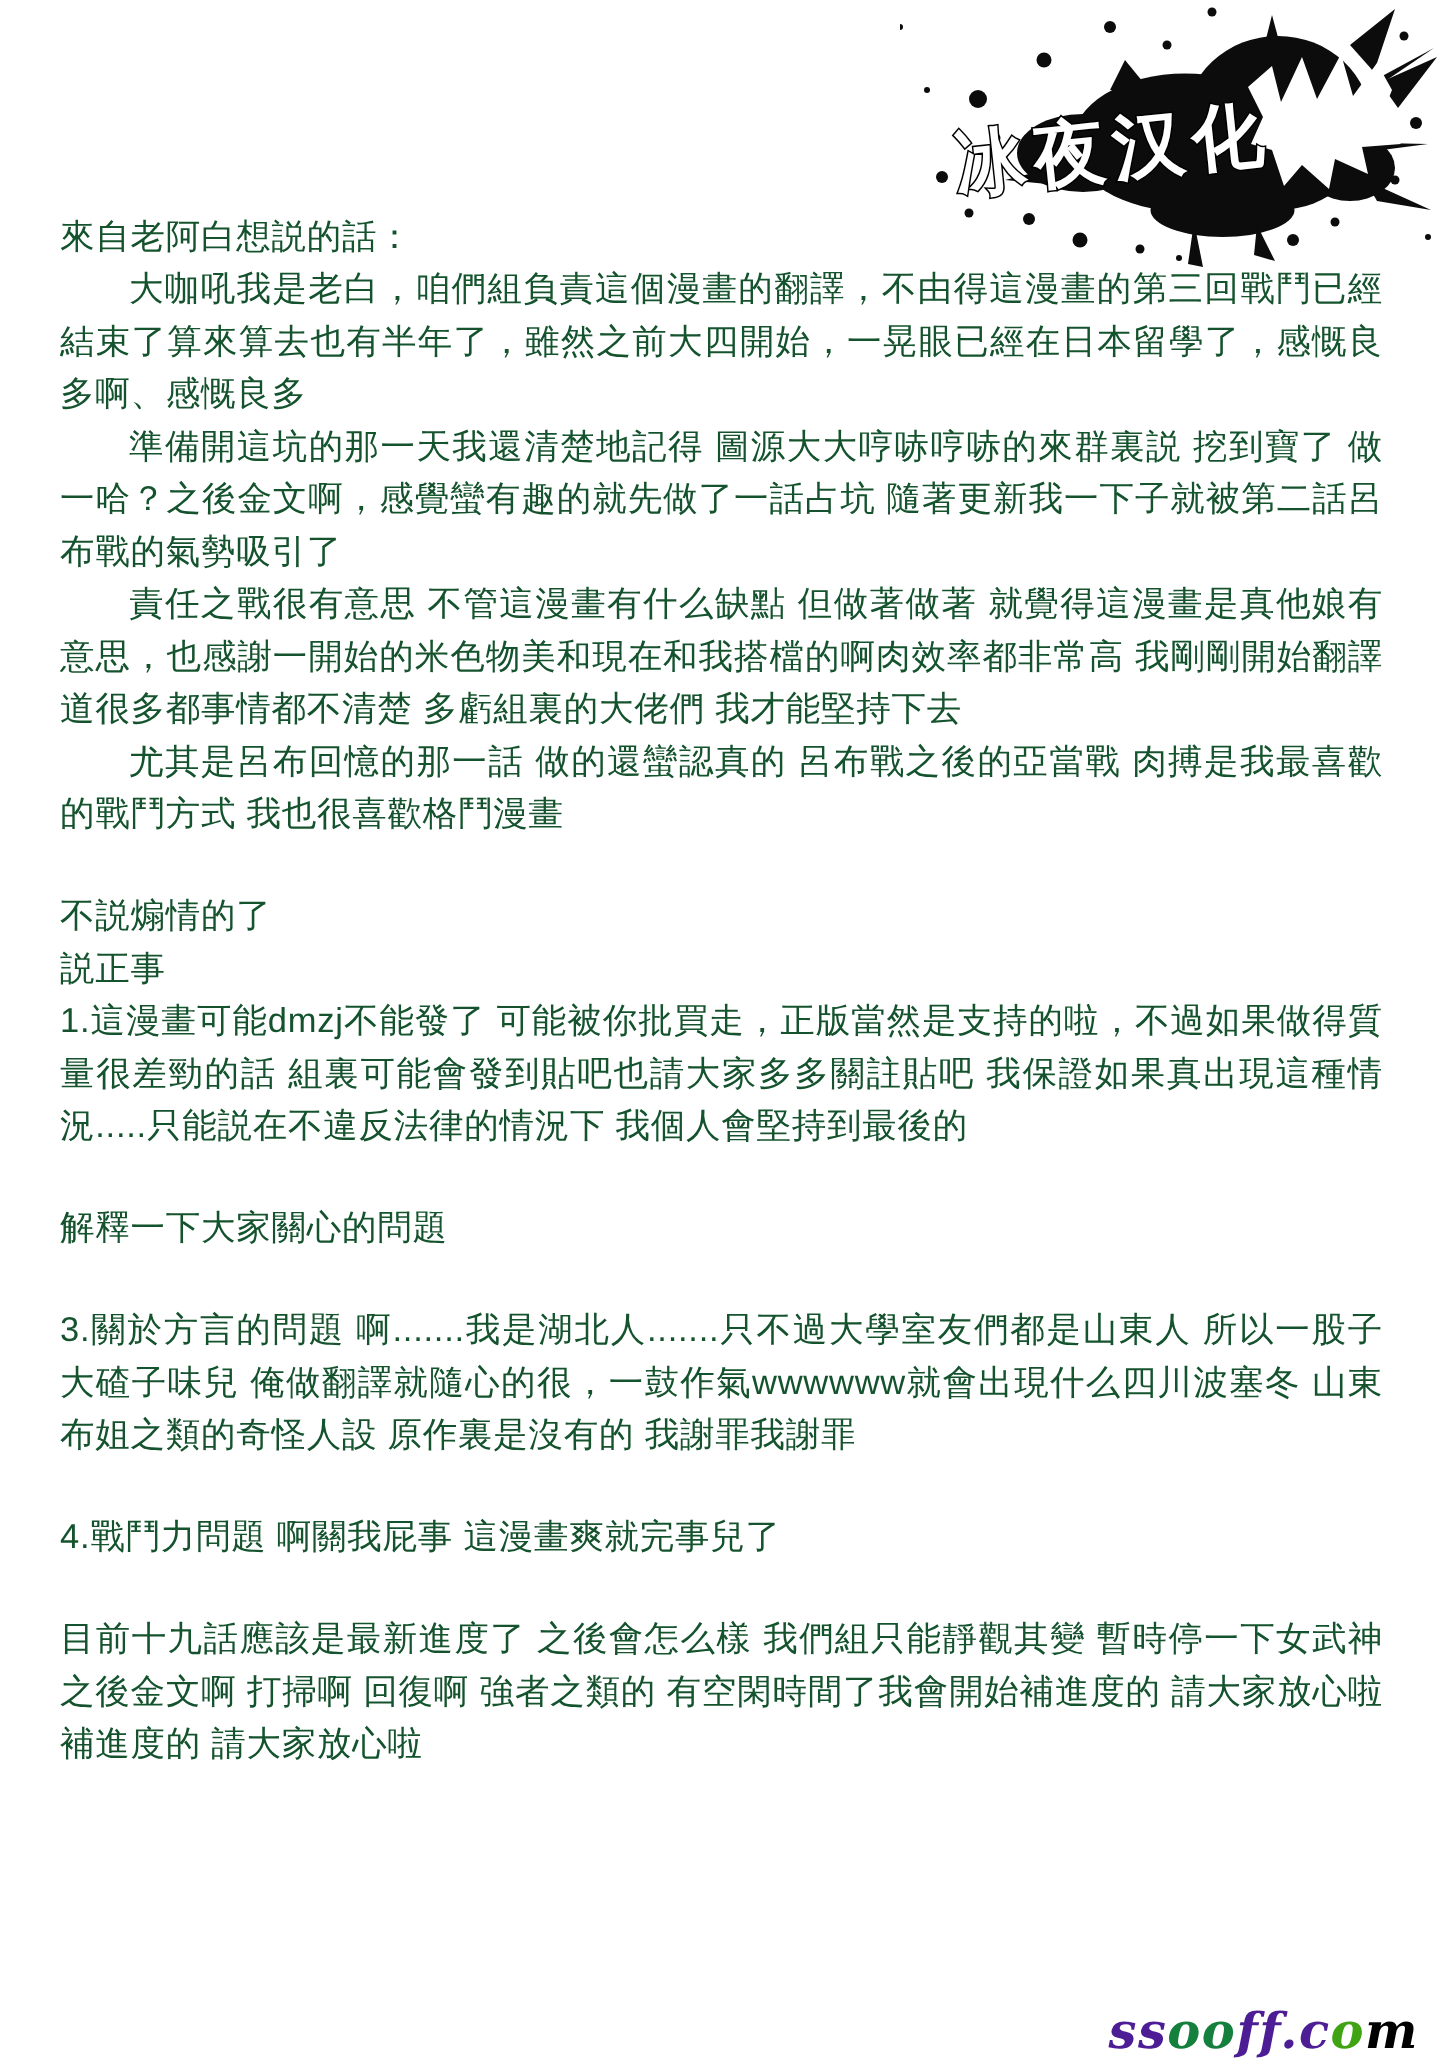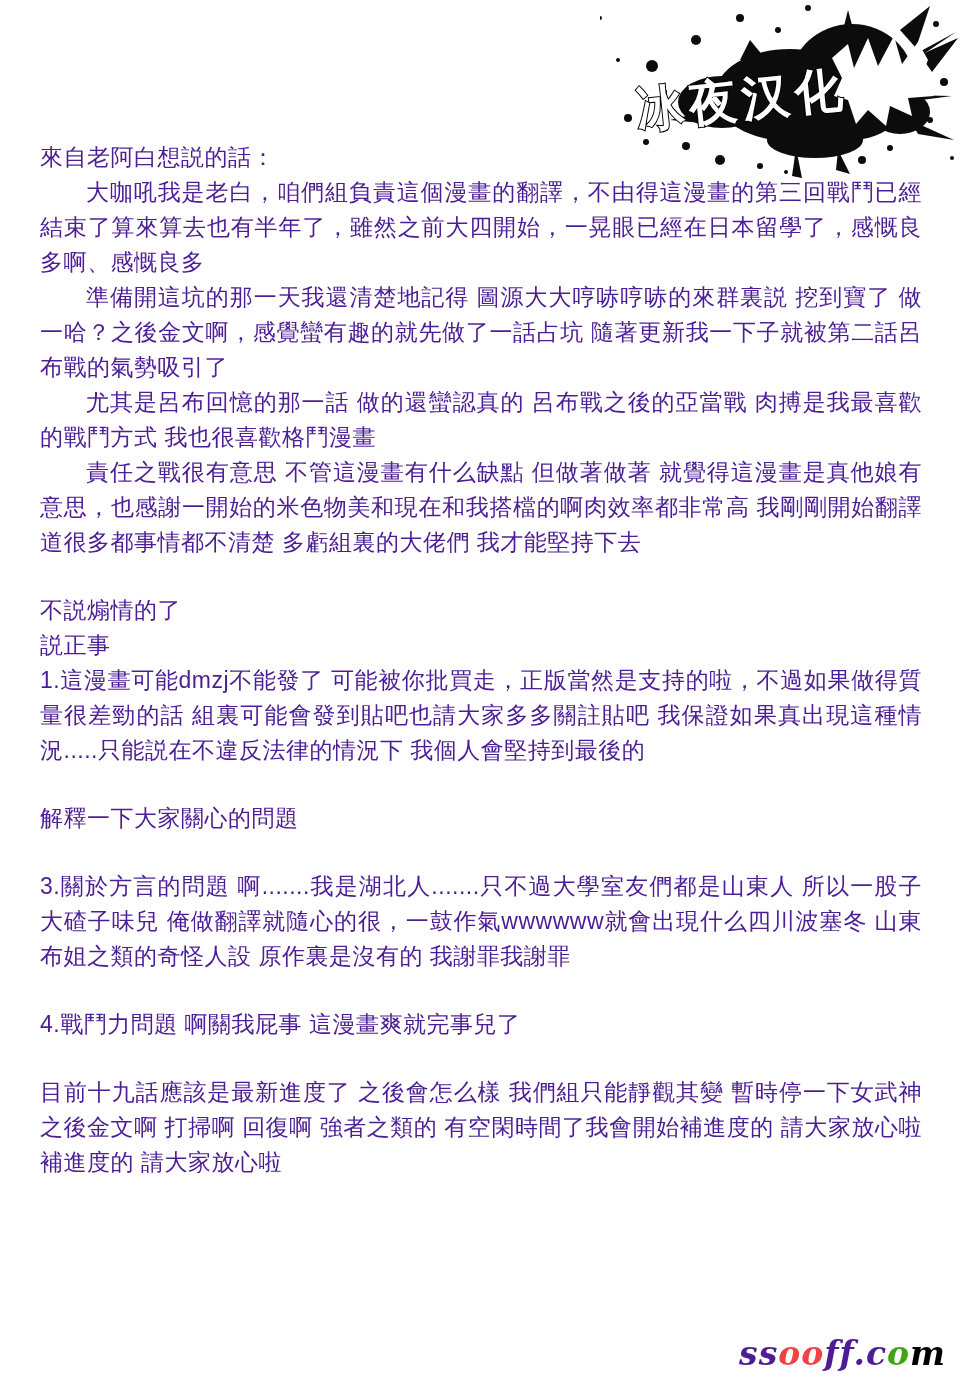--- a/index.html
+++ b/index.html
@@ -7,21 +7,21 @@
     width:960px;height:1377px;position:relative;overflow:hidden;
     background:#ffffff;
     font-family:"Liberation Sans","DejaVu Sans",sans-serif;
   }
   .page{position:absolute;inset:0;}
   
   .logo{position:absolute;left:600px;top:0;width:360px;height:180px;}
   
   .letter{
     position:absolute;left:40px;top:140px;width:882px;
-    color:#4c1d95;font-size:23px;line-height:35px;
+    color:#14532d;font-size:23px;line-height:35px;
     text-align:justify;letter-spacing:0.5px;
   }
   .letter p{margin:0;}
   .letter p.indent{text-indent:2em;}
   .letter p.gap{margin-top:33px;}
   .letter .title{margin:0;}
   
   .watermark{
     position:absolute;right:14px;bottom:4px;
     font-family:"DejaVu Serif","Liberation Serif",serif;
@@ -79,27 +79,27 @@
     <polygon fill="#ffffff" points="232,58 248,44 254,68 268,38 278,66 294,36 302,64 318,42 328,60 320,80 334,96 308,98 312,116 290,106 286,126 268,110 256,124 248,100 234,96 242,78"></polygon>
 
     <text x="36" y="112" font-size="48" font-weight="bold" fill="#ffffff" stroke="#000000" stroke-width="2" transform="rotate(-6 180 100)" style="paint-order:stroke;font-family:'DejaVu Sans',sans-serif;letter-spacing:5px;">冰夜汉化</text>
   </svg>
 
   <div class="letter">
     <p class="title">來自老阿白想説的話：</p>
     <div id="letter-body">
         <p class="indent ">大咖吼我是老白，咱們組負責這個漫畫的翻譯，不由得這漫畫的第三回戰鬥已經結束了算來算去也有半年了，雖然之前大四開始，一晃眼已經在日本留學了，感慨良多啊、感慨良多</p>
         <p class="indent ">準備開這坑的那一天我還清楚地記得 圖源大大哼哧哼哧的來群裏説 挖到寶了 做一哈？之後金文啊，感覺蠻有趣的就先做了一話占坑 隨著更新我一下子就被第二話呂布戰的氣勢吸引了</p>
+        <p class="indent ">責任之戰很有意思 不管這漫畫有什么缺點 但做著做著 就覺得這漫畫是真他娘有意思，也感謝一開始的米色物美和現在和我搭檔的啊肉效率都非常高 我剛剛開始翻譯道很多都事情都不清楚 多虧組裏的大佬們 我才能堅持下去</p>
         <p class="indent ">尤其是呂布回憶的那一話 做的還蠻認真的 呂布戰之後的亞當戰 肉搏是我最喜歡的戰鬥方式 我也很喜歡格鬥漫畫</p>
-        <p class="indent ">責任之戰很有意思 不管這漫畫有什么缺點 但做著做著 就覺得這漫畫是真他娘有意思，也感謝一開始的米色物美和現在和我搭檔的啊肉效率都非常高 我剛剛開始翻譯道很多都事情都不清楚 多虧組裏的大佬們 我才能堅持下去</p>
         <p class="gap">不説煽情的了</p>
         <p class="">説正事</p>
         <p class="">1.這漫畫可能dmzj不能發了 可能被你批買走，正版當然是支持的啦，不過如果做得質量很差勁的話 組裏可能會發到貼吧也請大家多多關註貼吧 我保證如果真出現這種情況.....只能説在不違反法律的情況下 我個人會堅持到最後的</p>
         <p class="gap">解釋一下大家關心的問題</p>
         <p class="gap">3.關於方言的問題 啊.......我是湖北人.......只不過大學室友們都是山東人 所以一股子大碴子味兒 俺做翻譯就隨心的很，一鼓作氣wwwwww就會出現什么四川波塞冬 山東布姐之類的奇怪人設 原作裏是沒有的 我謝罪我謝罪</p>
         <p class="gap">4.戰鬥力問題 啊關我屁事 這漫畫爽就完事兒了</p>
         <p class="gap">目前十九話應該是最新進度了 之後會怎么樣 我們組只能靜觀其變 暫時停一下女武神 之後金文啊 打掃啊 回復啊 強者之類的 有空閑時間了我會開始補進度的 請大家放心啦補進度的 請大家放心啦</p>
       </div>
   </div>
 
-  <div class="watermark" id="watermark"><span style="color: #4c1d95;">ss</span><span style="color: #ef4444; text-align: right;">oo</span><span style="color: #4c1d95;">ff.c</span><span style="color: rgb(63, 163, 19);">o</span><span style="color: rgb(0, 0, 0);">m</span></div>
+  <div class="watermark" id="watermark"><span style="color: #4c1d95;">ss</span><span style="color: #15803d; text-align: right;">oo</span><span style="color: #4c1d95;">ff.c</span><span style="color: rgb(63, 163, 19);">o</span><span style="color: rgb(0, 0, 0);">m</span></div>
 
 </div>
 
 </body></html>

